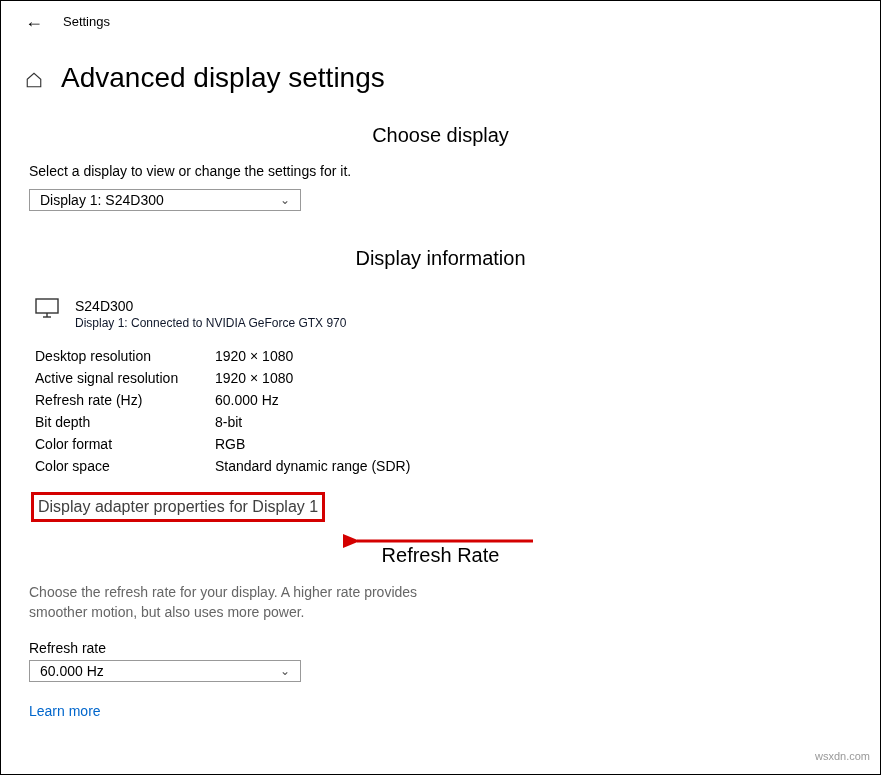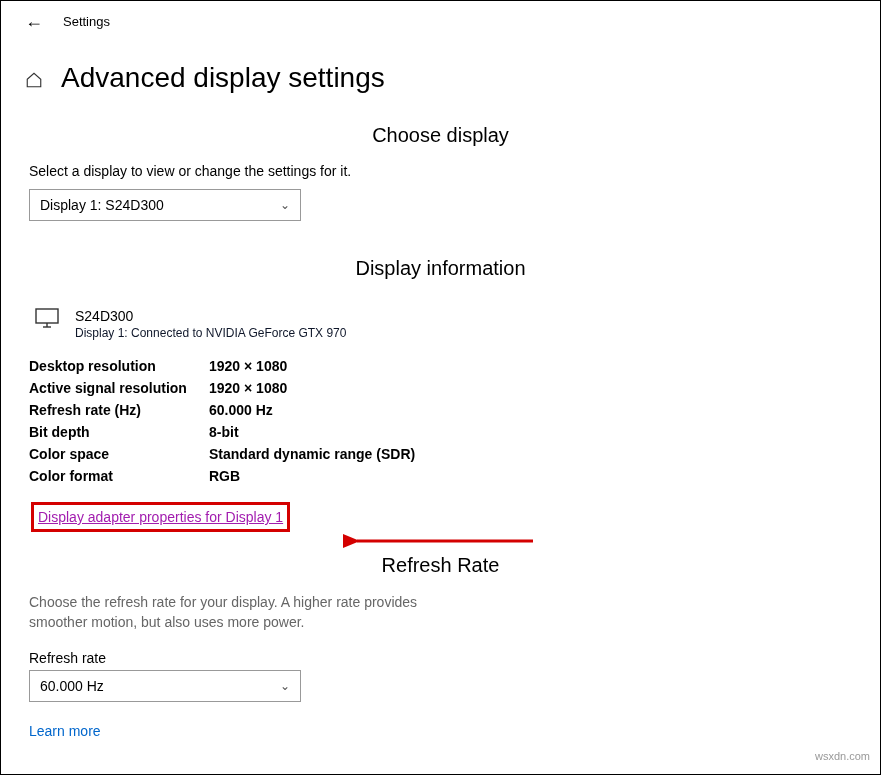--- a/index.html
+++ b/index.html
@@ -56,21 +56,21 @@
       text-align: center;
     }
     .subtext {
       font-size: 14px;
       color: #000;
       margin-bottom: 10px;
     }
     .dropdown {
       border: 1px solid #999;
       width: 272px;
-      height: 32px;
+      height: 22px;
       display: flex;
       align-items: center;
       justify-content: space-between;
       padding: 8px 10px;
       font-size: 14px;
       cursor: pointer;
       margin-bottom: 36px;
     }
     .chevron {
       font-size: 12px;
@@ -89,44 +89,43 @@
     .monitor-name {
       font-size: 14px;
     }
     .monitor-sub {
       font-size: 12px;
       color: #0f172a;
       margin-top: 2px;
     }
     .info-table {
       font-size: 14px;
-      font-weight: bold;
+      margin-left: 6px;
     }
     .info-row {
       display: flex;
       margin-bottom: 6px;
     }
     .info-label {
       width: 180px;
     }
     .info-value {
       color: #000;
     }
     .link-highlight-wrap {
       display: inline-block;
       border: 3px solid #d40000;
       padding: 3px 4px;
       margin-top: 12px;
       margin-left: 2px;
     }
     .link {
-      color: #a21caf;
-      font-size: 14px;
-      cursor: pointer;
-      text-decoration: underline;
+      color: #404040;
+      font-size: 16px;
+      cursor: pointer;
     }
     .arrow-annotation {
       position: absolute;
       left: 342px;
       top: 528px;
     }
     .refresh-section {
       margin-top: 22px;
     }
     .refresh-desc {
@@ -209,26 +208,26 @@
     </div>
     <div class="info-row">
       <div class="info-label">Refresh rate (Hz)</div>
       <div class="info-value">60.000 Hz</div>
     </div>
     <div class="info-row">
       <div class="info-label">Bit depth</div>
       <div class="info-value">8-bit</div>
     </div>
     <div class="info-row">
+      <div class="info-label">Color format</div>
+      <div class="info-value">RGB</div>
+    </div>
+    <div class="info-row">
       <div class="info-label">Color space</div>
       <div class="info-value">Standard dynamic range (SDR)</div>
-    </div>
-    <div class="info-row">
-      <div class="info-label">Color format</div>
-      <div class="info-value">RGB</div>
     </div>
   </div>
 
   <div class="link-highlight-wrap">
     <span class="link">Display adapter properties for Display 1</span>
   </div>
 
   <div class="refresh-section">
     <h2 class="section">Refresh Rate</h2>
     <div class="refresh-desc">Choose the refresh rate for your display. A higher rate provides smoother motion, but also uses more power.</div>

